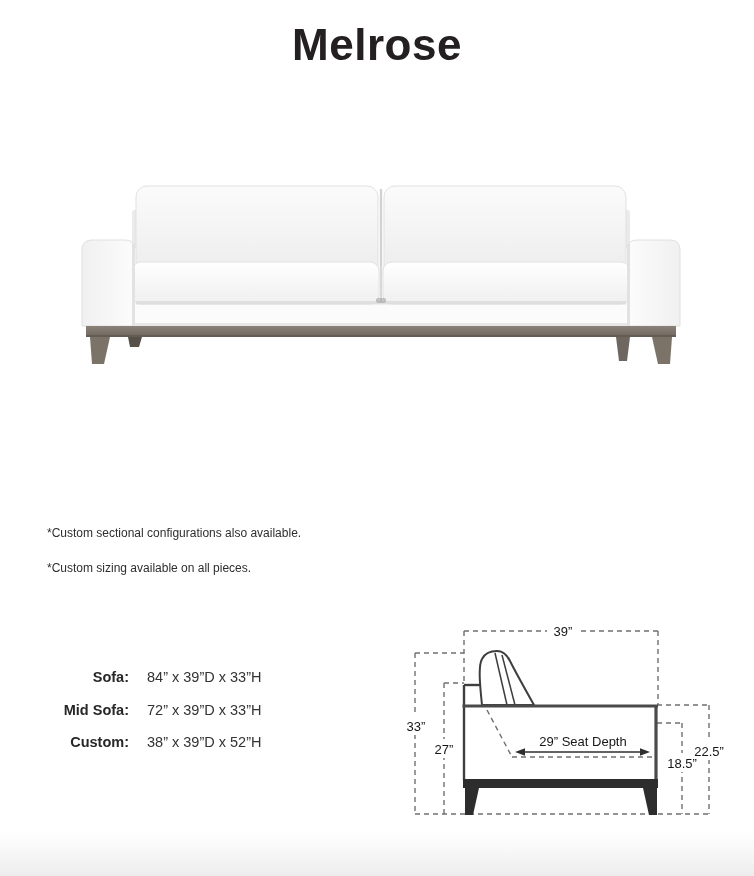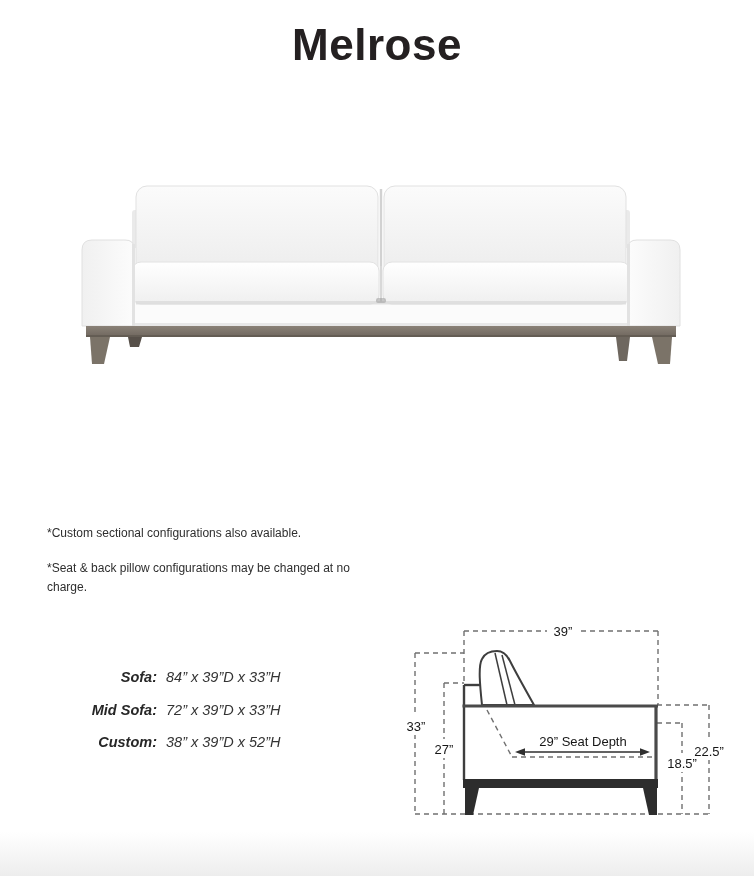--- a/index.html
+++ b/index.html
@@ -45,41 +45,40 @@
   }
   .notes p {
     font-size: 12px;
     line-height: 19px;
     margin: 0 0 16px 0;
     color: #2e2e2e;
   }
 
   .dims {
     position: absolute;
-    left: 60px;
+    left: 32px;
     top: 668px;
     width: 280px;
-    font-style: italic;
   }
   .dim-row {
     display: flex;
     align-items: baseline;
     margin-bottom: 13px;
     font-size: 14.5px;
     line-height: 19.5px;
   }
   .dim-label {
     width: 97px;
     text-align: right;
     font-weight: 700;
     color: #272727;
     flex: 0 0 auto;
   }
   .dim-value {
-    margin-left: 9px;
+    margin-left: 18px;
     color: #333333;
     white-space: nowrap;
   }
 
   .spec-diagram {
     position: absolute;
     left: 403px;
     top: 610px;
     width: 345px;
     height: 212px;
@@ -168,21 +167,21 @@
       <rect x="6" y="155" width="590" height="2" fill="#5e574f" opacity="0.7"></rect>
       <polygon points="10,157 30,157 24,184 12,184" fill="#7b7368"></polygon>
       <polygon points="572,157 592,157 590,184 578,184" fill="#7b7368"></polygon>
       <polygon points="48,157 62,157 59,167 50,167" fill="#575049"></polygon>
       <polygon points="536,157 550,157 547,181 539,181" fill="#6e675f"></polygon>
     </g>
   </svg>
 
   <div class="notes">
     <p>*Custom sectional configurations also available.</p>
-    <p>*Seat &amp; back pillow configurations may be changed at no charge.</p>
+    <p>*Custom sizing available on all pieces.</p>
   </div>
 
   <div class="dims">
     <div class="dim-row">
       <span class="dim-label">Sofa:</span>
       <span class="dim-value">84” x 39”D x 33”H</span>
     </div>
     <div class="dim-row">
       <span class="dim-label">Mid Sofa:</span>
       <span class="dim-value">72” x 39”D x 33”H</span>

